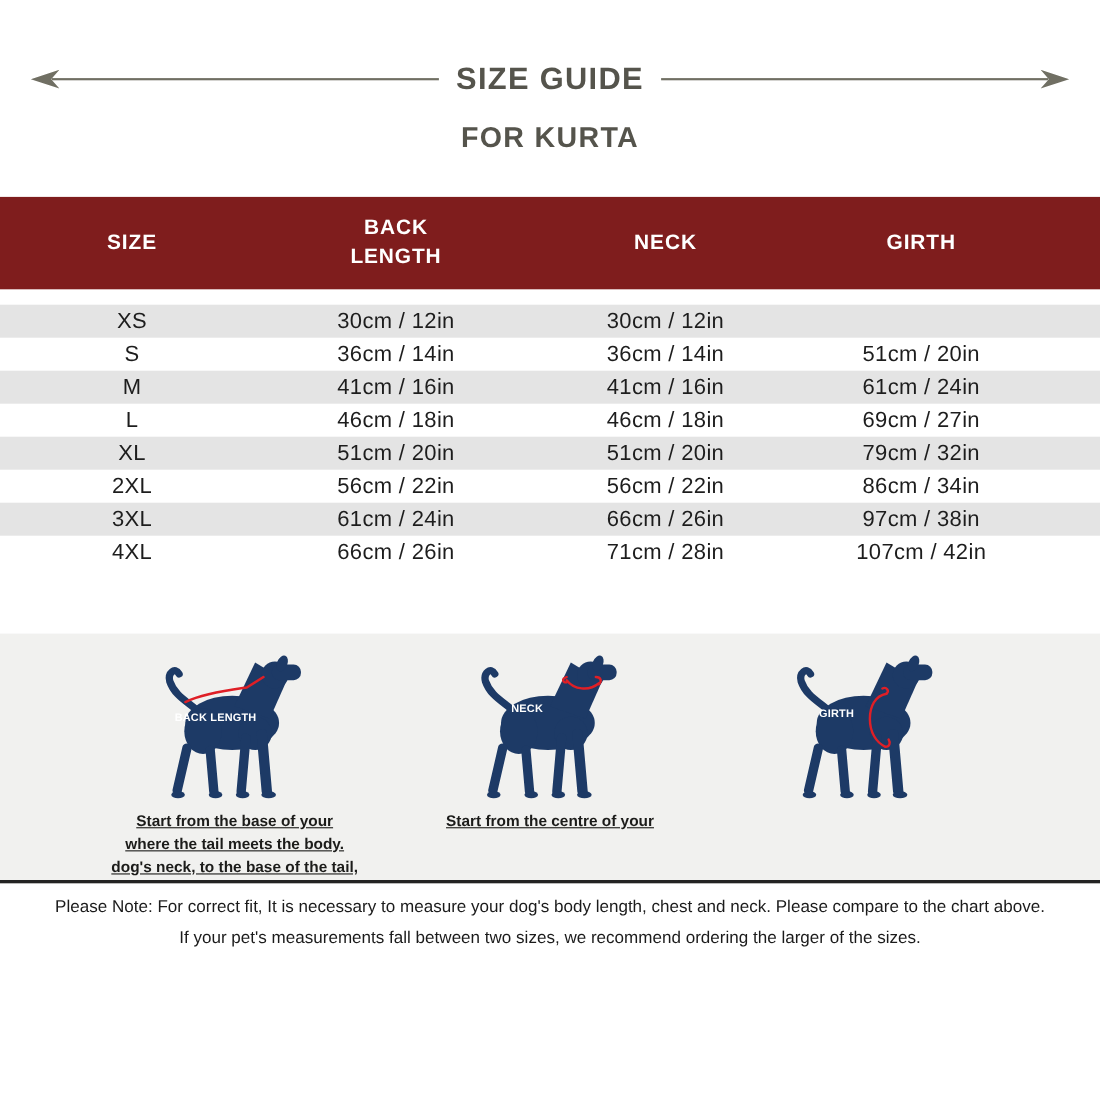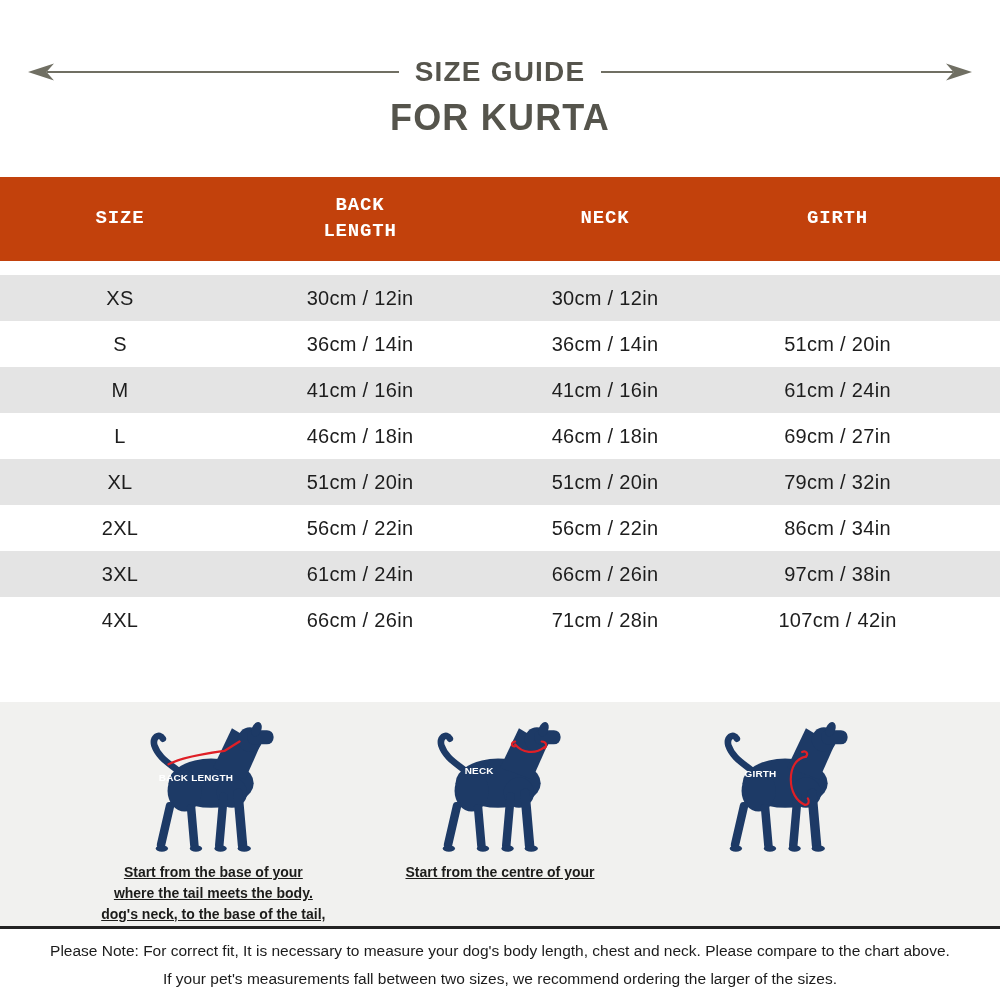--- a/index.html
+++ b/index.html
@@ -6,33 +6,33 @@
   html,body { width:1000px; height:1000px; background:#ffffff;
     font-family:"Liberation Sans", sans-serif; color:#1e1e1e; overflow:hidden; }
 
   
   .title-section { padding-top:56px; }
   .title-row { display:flex; align-items:center; padding:0 28px;justify-content:flex-end; }
   .arrow { flex:1; display:flex; align-items:center; }
   .arrow .line { flex:1; height:2px; background:#706f63; }
   .title-main { font-size:28px; font-weight:600; color:#55544c;
     letter-spacing:1.2px; padding:0 16px; white-space:nowrap; }
-  .title-sub { text-align:center; font-size:36px; font-weight:600;
-    color:#55544c; letter-spacing:1.2px; margin-top:9px; }
+  .title-sub { text-align:center; font-size:26px; font-weight:600;
+    color:#55544c; letter-spacing:1.2px; margin-top:22px; }
 
   
   .size-table { margin-top:38px; }
   .grid { display:grid; grid-template-columns:24% 24% 25% 27%; }
   .grid > div { text-align:center; }
   .grid > .c4 { padding-right:55px; }
-  .table-header { background:#c2410c; height:84px; align-items:center;font-family:Liberation Mono, monospace; }
+  .table-header { background:#7f1d1d; height:84px; align-items:center; }
   .table-header > div { color:#ffffff; font-size:19px; font-weight:600;
     letter-spacing:0.8px; white-space:pre-line; line-height:1.35; }
   .rows { margin-top:14px; }
-  .grid-row { height:46px; align-items:center; font-size:20px;
+  .grid-row { height:30px; align-items:center; font-size:20px;
     letter-spacing:0.3px; color:#1d1d1d; }
   .grid-row:nth-child(odd) { background:#e4e4e4; }
 
   
   .guides-section { margin-top:59px; height:227px; background:#f1f1ef;
     border-bottom:3px solid #232323; }
   .guides-row { width:860px; margin:0 auto; display:flex; }
   .guide-col { flex:1; display:flex; flex-direction:column;
     align-items:center; padding-top:13px; }
   .guide-desc { margin-top:5px; font-size:14px; font-weight:600;

